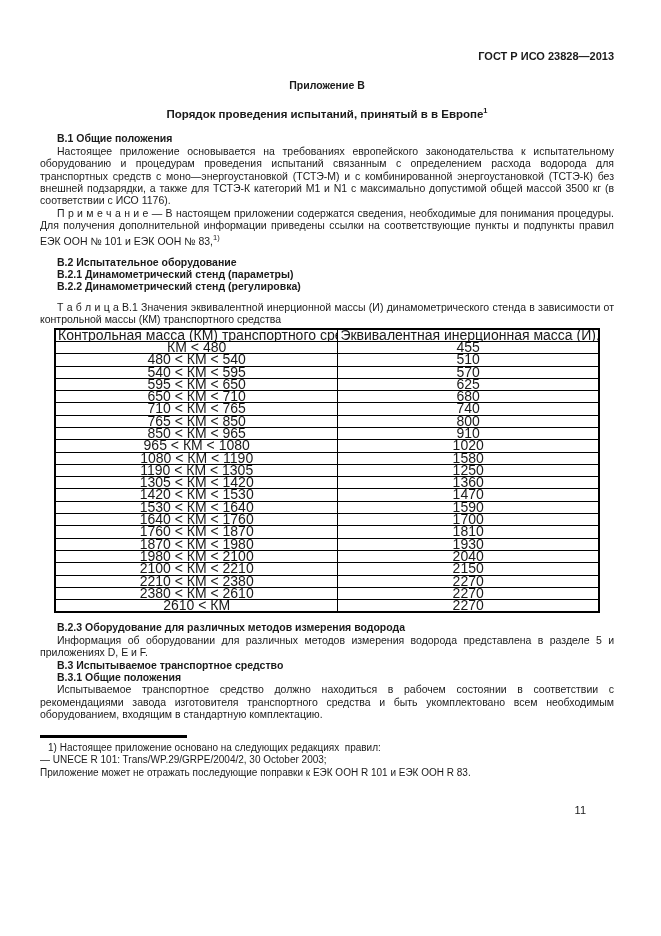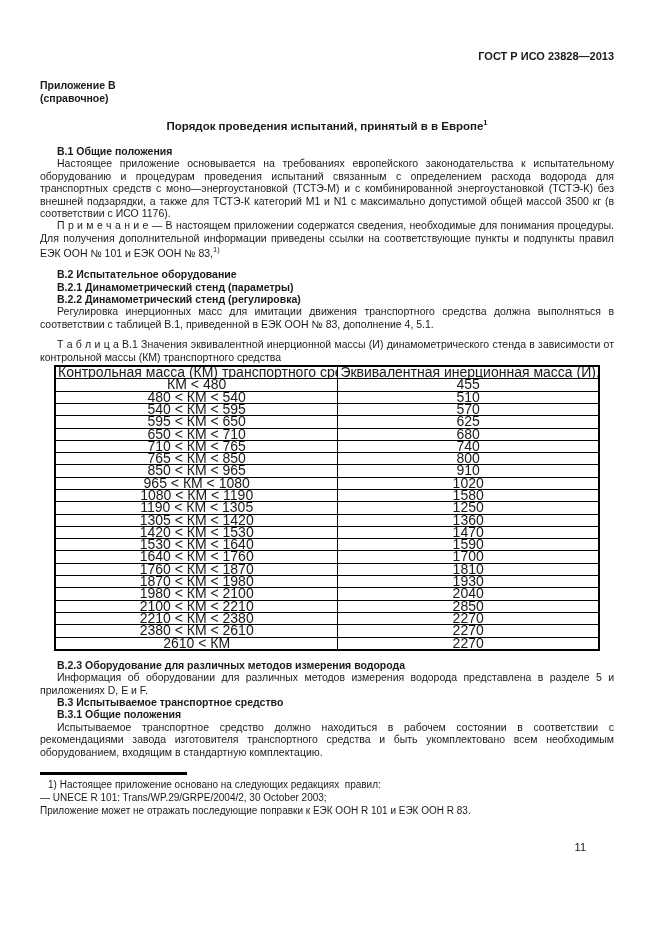--- a/index.html
+++ b/index.html
@@ -15,21 +15,21 @@
     padding:50px 47px 0 40px;
   }
   .doc-code {
     text-align:right;
     font-weight:bold;
     font-size:11px;
     line-height:13px;
     margin-bottom:16px;
   }
   .appendix-label, .appendix-kind {
-    text-align:left;
+    text-align:center;
     font-weight:bold;
     font-size:10.5px;
     line-height:12.6px;
   }
   .doc-title {
     text-align:center;
     font-weight:bold;
     font-size:11.5px;
     line-height:14px;
     margin:12px 0 12px 0;
@@ -97,33 +97,31 @@
   }
 </style>
 </head>
 <body>
 
 <div class="page">
 
   <div class="doc-code">ГОСТ Р ИСО 23828—2013</div>
 
   <div class="appendix-label">Приложение В</div>
-  <div class="appendix-kind">(справочное)</div>
 
   <div class="doc-title"><span>Порядок проведения испытаний, принятый в в Европе</span><sup>1</sup></div>
 
   <div class="sec-heading">В.1 Общие положения</div>
   <p class="body-par">Настоящее приложение основывается на требованиях европейского законодательства к испытательному оборудованию и процедурам проведения испытаний связанным с определением расхода водорода для транспортных средств с моно—энергоустановкой (ТСТЭ-М) и с комбинированной энергоустановкой (ТСТЭ-К) без внешней подзарядки, а также для ТСТЭ-К категорий М1 и N1 с максимально допустимой общей массой 3500 кг (в соответствии с ИСО 1176).</p>
 
   <p class="body-par gap-md"><span>П р и м е ч а н и е — В настоящем приложении содержатся сведения, необходимые для понимания процедуры. Для получения дополнительной информации приведены ссылки на соответствующие пункты и подпункты правил ЕЭК ООН № 101 и ЕЭК ООН  № 83,</span><sup>1)</sup></p>
 
   <div class="sec-heading gap-md">В.2 Испытательное оборудование</div>
   <div class="sec-heading">В.2.1 Динамометрический стенд (параметры)</div>
   <div class="sec-heading">В.2.2 Динамометрический стенд (регулировка)</div>
-  <p class="body-par">Регулировка инерционных масс для имитации движения транспортного средства должна выполняться в соответствии с таблицей В.1, приведенной в ЕЭК ООН № 83, дополнение 4, 5.1.</p>
 
   <div class="tbl-caption">Т а б л и ц а   В.1 Значения эквивалентной инерционной массы (И) динамометрического стенда в зависимости от контрольной массы (КМ) транспортного средства</div>
 
   <table class="mass-table">
     <colgroup>
         <col class="c1">
         <col class="c2">
       </colgroup>
     <thead>
       <tr>
@@ -199,21 +197,21 @@
         <tr>
           <td>1870 &lt; КМ &lt; 1980</td>
           <td>1930</td>
         </tr>
         <tr>
           <td>1980 &lt; КМ &lt; 2100</td>
           <td>2040</td>
         </tr>
         <tr>
           <td>2100 &lt; КМ &lt; 2210</td>
-          <td>2850</td>
+          <td>2150</td>
         </tr>
         <tr>
           <td>2210 &lt; КМ &lt; 2380</td>
           <td>2270</td>
         </tr>
         <tr>
           <td>2380 &lt; КМ &lt; 2610</td>
           <td>2270</td>
         </tr>
         <tr>

